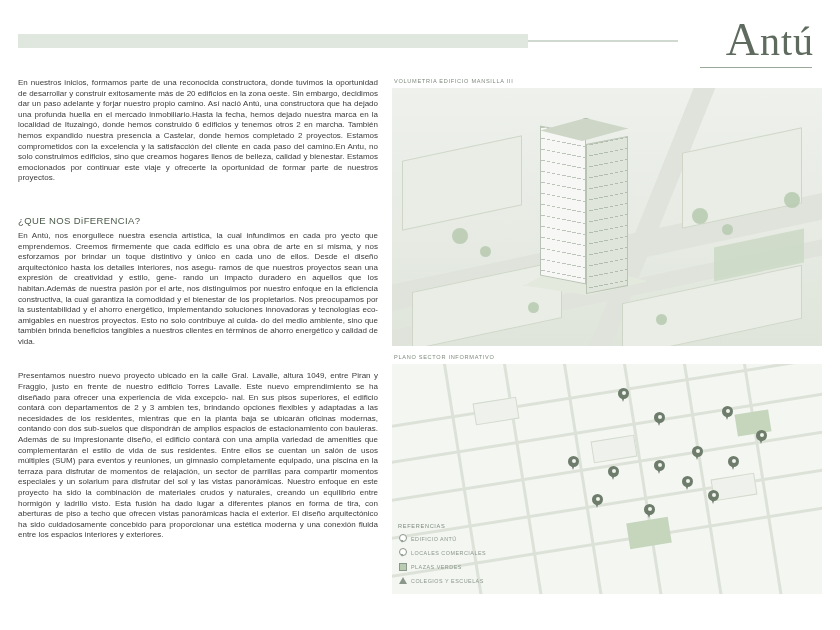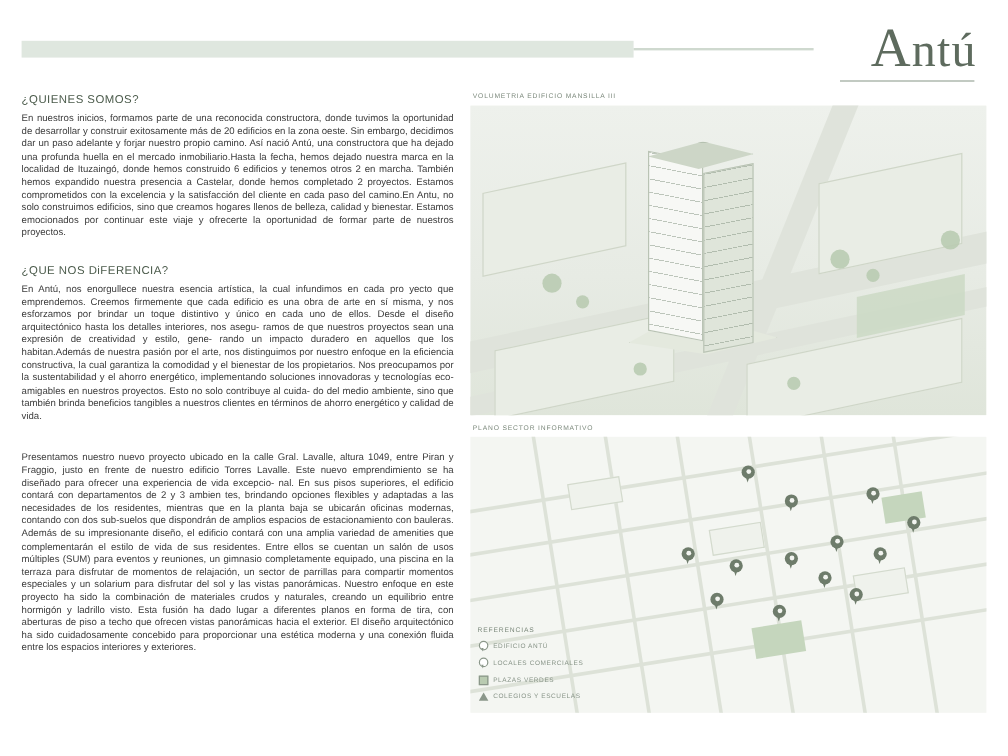--- a/index.html
+++ b/index.html
@@ -70,21 +70,21 @@
     margin: 0 0 5px 0;
     font-weight: normal;
   }
   .sec-body {
     font-size: 8px;
     line-height: 10.6px;
     text-align: justify;
     color: #3c3c3c;
     margin: 0;
   }
-  .block-2 { margin-top: 20px; }
+  .block-2 { margin-top: 31px; }
   .block-3 { margin-top: 24px; }
 
   
   .right-col {
     position: absolute;
     left: 392px; top: 78px;
     width: 430px; height: 530px;
   }
   .caption {
     font-size: 5.6px;
@@ -279,21 +279,20 @@
   </div>
 
   <div class="logo">
     <div class="word"><span class="cap">A</span><span>ntú</span></div>
     <div class="rule"></div>
   </div>
 
   <div class="left-col">
 
     <div>
-      <h2 class="sec-title">¿QUIENES SOMOS?</h2>
       <p class="sec-body">En nuestros inicios, formamos parte de una reconocida constructora, donde tuvimos la oportunidad de desarrollar y construir exitosamente más de 20 edificios en la zona oeste. Sin embargo, decidimos dar un paso adelante y forjar nuestro propio camino. Así nació Antú, una constructora que ha dejado una profunda huella en el mercado inmobiliario.Hasta la fecha, hemos dejado nuestra marca en la localidad de Ituzaingó, donde hemos construido 6 edificios y tenemos otros 2 en marcha. También hemos expandido nuestra presencia a Castelar, donde hemos completado 2 proyectos. Estamos comprometidos con la excelencia y la satisfacción del cliente en cada paso del camino.En Antu, no solo construimos edificios, sino que creamos hogares llenos de belleza, calidad y bienestar. Estamos emocionados por continuar este viaje y ofrecerte la oportunidad de formar parte de nuestros proyectos.</p>
     </div>
 
     <div class="block-2">
       <h2 class="sec-title">¿QUE NOS DiFERENCIA?</h2>
       <p class="sec-body">En Antú, nos enorgullece nuestra esencia artística, la cual infundimos en cada pro yecto que emprendemos. Creemos firmemente que cada edificio es una obra de arte en sí misma, y nos esforzamos por brindar un toque distintivo y único en cada uno de ellos. Desde el diseño arquitectónico hasta los detalles interiores, nos asegu- ramos de que nuestros proyectos sean una expresión de creatividad y estilo, gene- rando un impacto duradero en aquellos que los habitan.Además de nuestra pasión por el arte, nos distinguimos por nuestro enfoque en la eficiencia constructiva, la cual garantiza la comodidad y el bienestar de los propietarios. Nos preocupamos por la sustentabilidad y el ahorro energético, implementando soluciones innovadoras y tecnologías eco-amigables en nuestros proyectos. Esto no solo contribuye al cuida- do del medio ambiente, sino que también brinda beneficios tangibles a nuestros clientes en términos de ahorro energético y calidad de vida.</p>
     </div>
 
     <div class="block-3">
       <p class="sec-body">Presentamos nuestro nuevo proyecto ubicado en la calle Gral. Lavalle, altura 1049, entre Piran y Fraggio, justo en frente de nuestro edificio Torres Lavalle. Este nuevo emprendimiento se ha diseñado para ofrecer una experiencia de vida excepcio- nal. En sus pisos superiores, el edificio contará con departamentos de 2 y 3 ambien tes, brindando opciones flexibles y adaptadas a las necesidades de los residentes, mientras que en la planta baja se ubicarán oficinas modernas, contando con dos sub-suelos que dispondrán de amplios espacios de estacionamiento con bauleras. Además de su impresionante diseño, el edificio contará con una amplia variedad de amenities que complementarán el estilo de vida de sus residentes. Entre ellos se cuentan un salón de usos múltiples (SUM) para eventos y reuniones, un gimnasio completamente equipado, una piscina en la terraza para disfrutar de momentos de relajación, un sector de parrillas para compartir momentos especiales y un solarium para disfrutar del sol y las vistas panorámicas. Nuestro enfoque en este proyecto ha sido la combinación de materiales crudos y naturales, creando un equilibrio entre hormigón y ladrillo visto. Esta fusión ha dado lugar a diferentes planos en forma de tira, con aberturas de piso a techo que ofrecen vistas panorámicas hacia el exterior. El diseño arquitectónico ha sido cuidadosamente concebido para proporcionar una estética moderna y una conexión fluida entre los espacios interiores y exteriores.</p>

